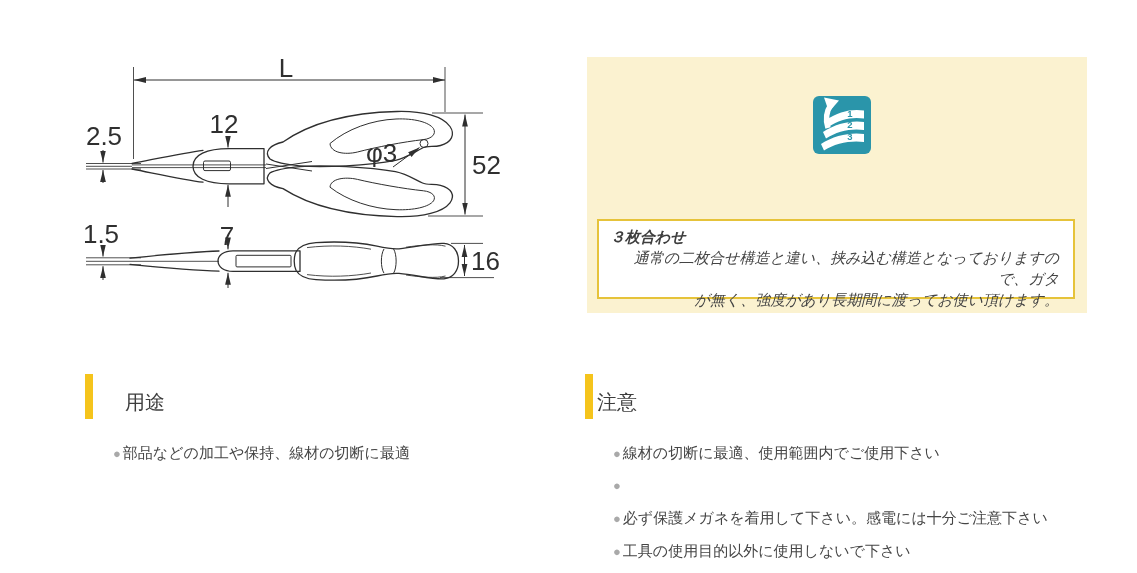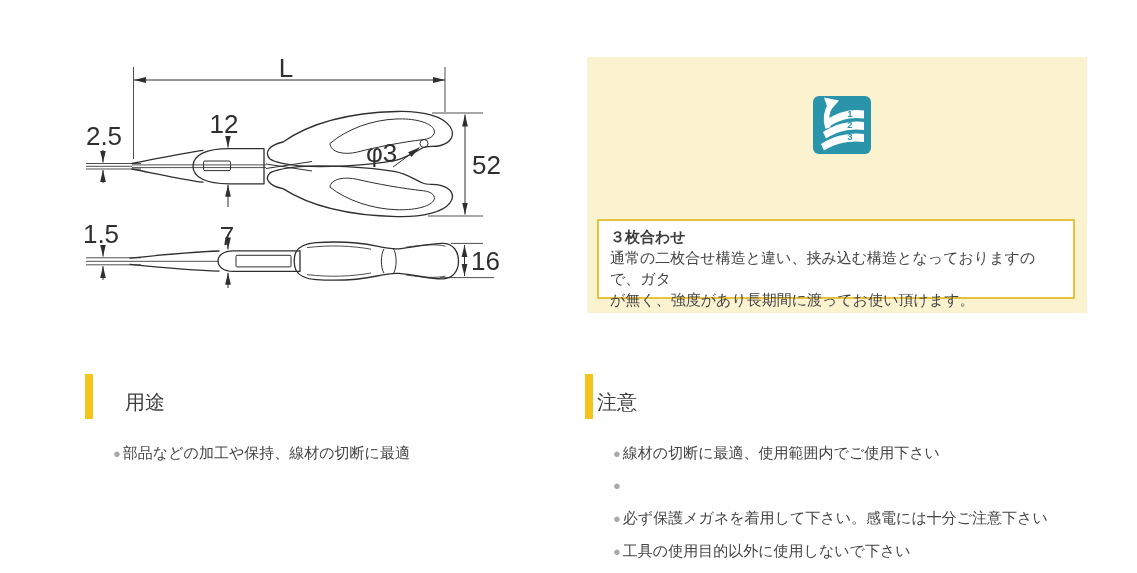--- a/index.html
+++ b/index.html
@@ -11,24 +11,24 @@
   .drawing{position:absolute;left:80px;top:55px;width:460px;height:250px;}
   .ol{stroke:#2f2f2f;stroke-width:1.3;fill:none;stroke-linejoin:round;stroke-linecap:round;}
   .dim{stroke:#2f2f2f;stroke-width:1;fill:none;}
   .thin{stroke-width:0.85;}
   .dimtext{font-size:26px;fill:#2f2f2f;}
   
   .feature-panel{position:absolute;left:587px;top:57px;width:500px;height:256px;background:#FBF2D0;}
   .feature-icon{position:absolute;left:225px;top:38px;width:60px;height:60px;}
   .feature-box{
     position:absolute;left:10px;top:162px;width:478px;height:80px;box-sizing:border-box;
-    background:#ffffff;border:2px solid #E6C33A;padding:5px 14px 6px 11px;
+    background:#ffffff;border:2px solid #E6C33A;padding:5px 14px 6px 11px;font-style:italic;
   }
   .feature-title{font-size:15px;font-weight:bold;line-height:21px;color:#3d3d3d;}
-  .feature-body{font-size:15px;line-height:21px;color:#444444;}
+  .feature-body{font-size:15px;line-height:21px;color:#444444;text-align:right;}
   
   .section-bar{position:absolute;width:8px;height:45px;background:#F5C41C;}
   .section-title{position:absolute;font-size:20px;line-height:24px;color:#3d3d3d;margin:8px;font-weight:normal;}
   .bullet-list{position:absolute;list-style:none;margin:0;padding:0;}
   .bullet-list li{display:flex;align-items:baseline;font-size:15px;line-height:19px;margin-bottom:13px;color:#454545;white-space:nowrap;}
   .dot{color:#a9a9a9;font-size:13px;margin-right:2px;flex:0 0 auto;}
 </style>
 </head>
 <body>
 

